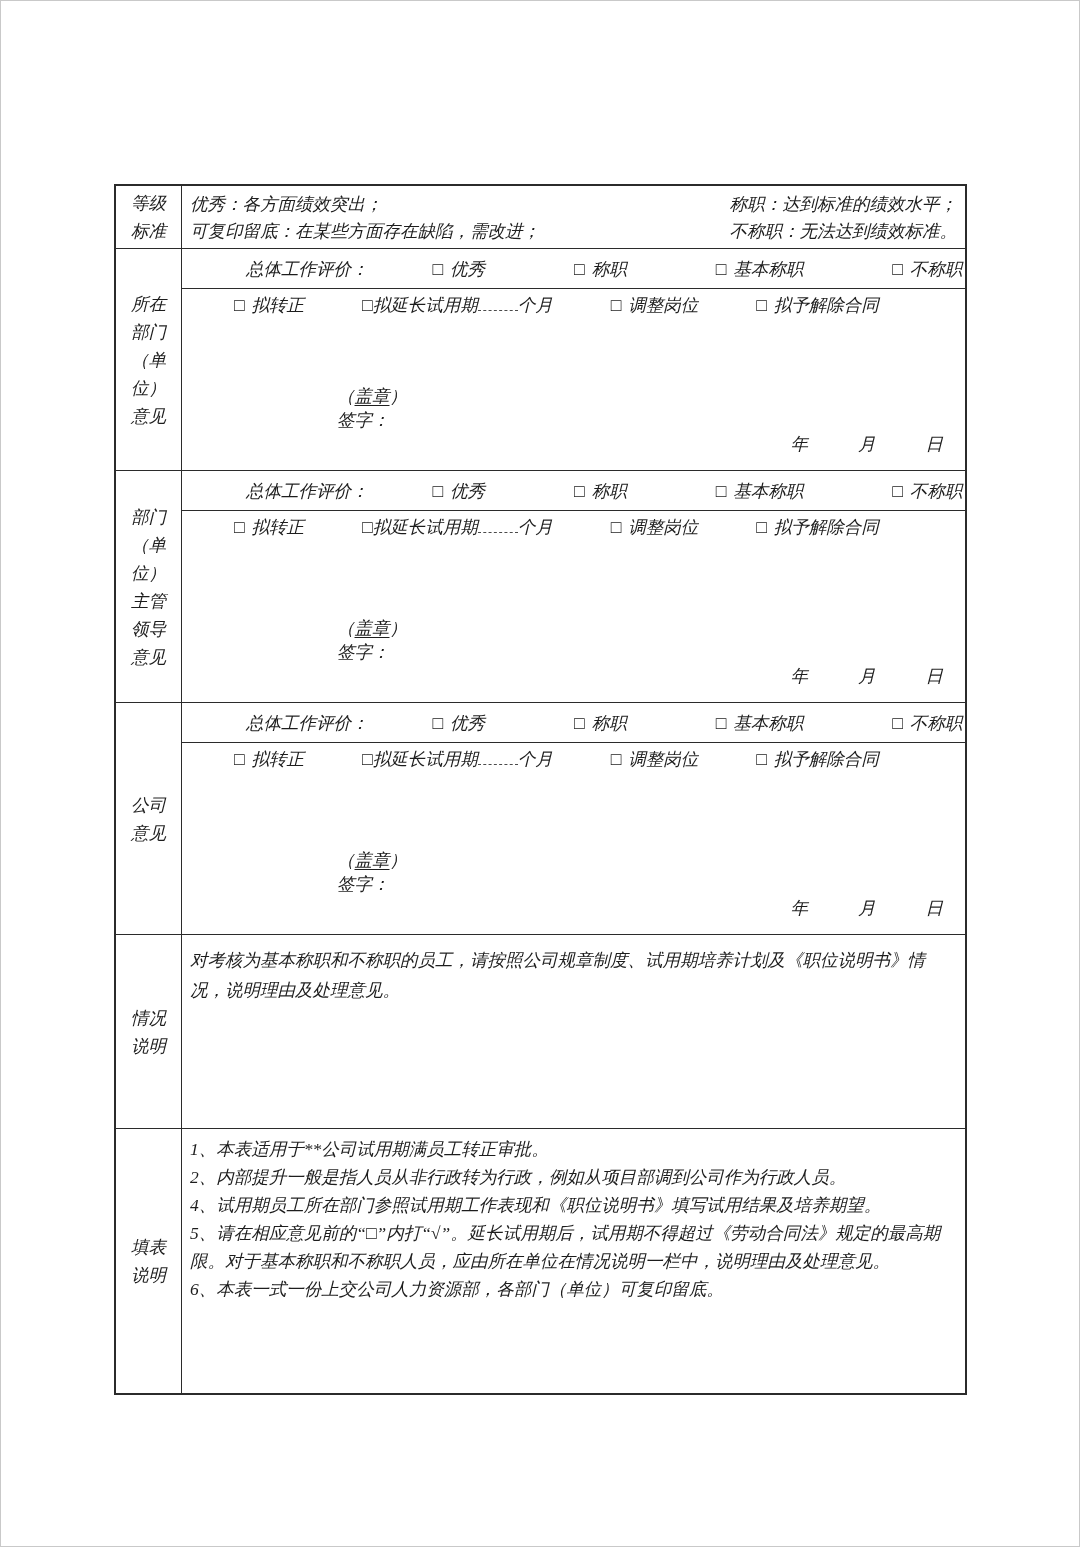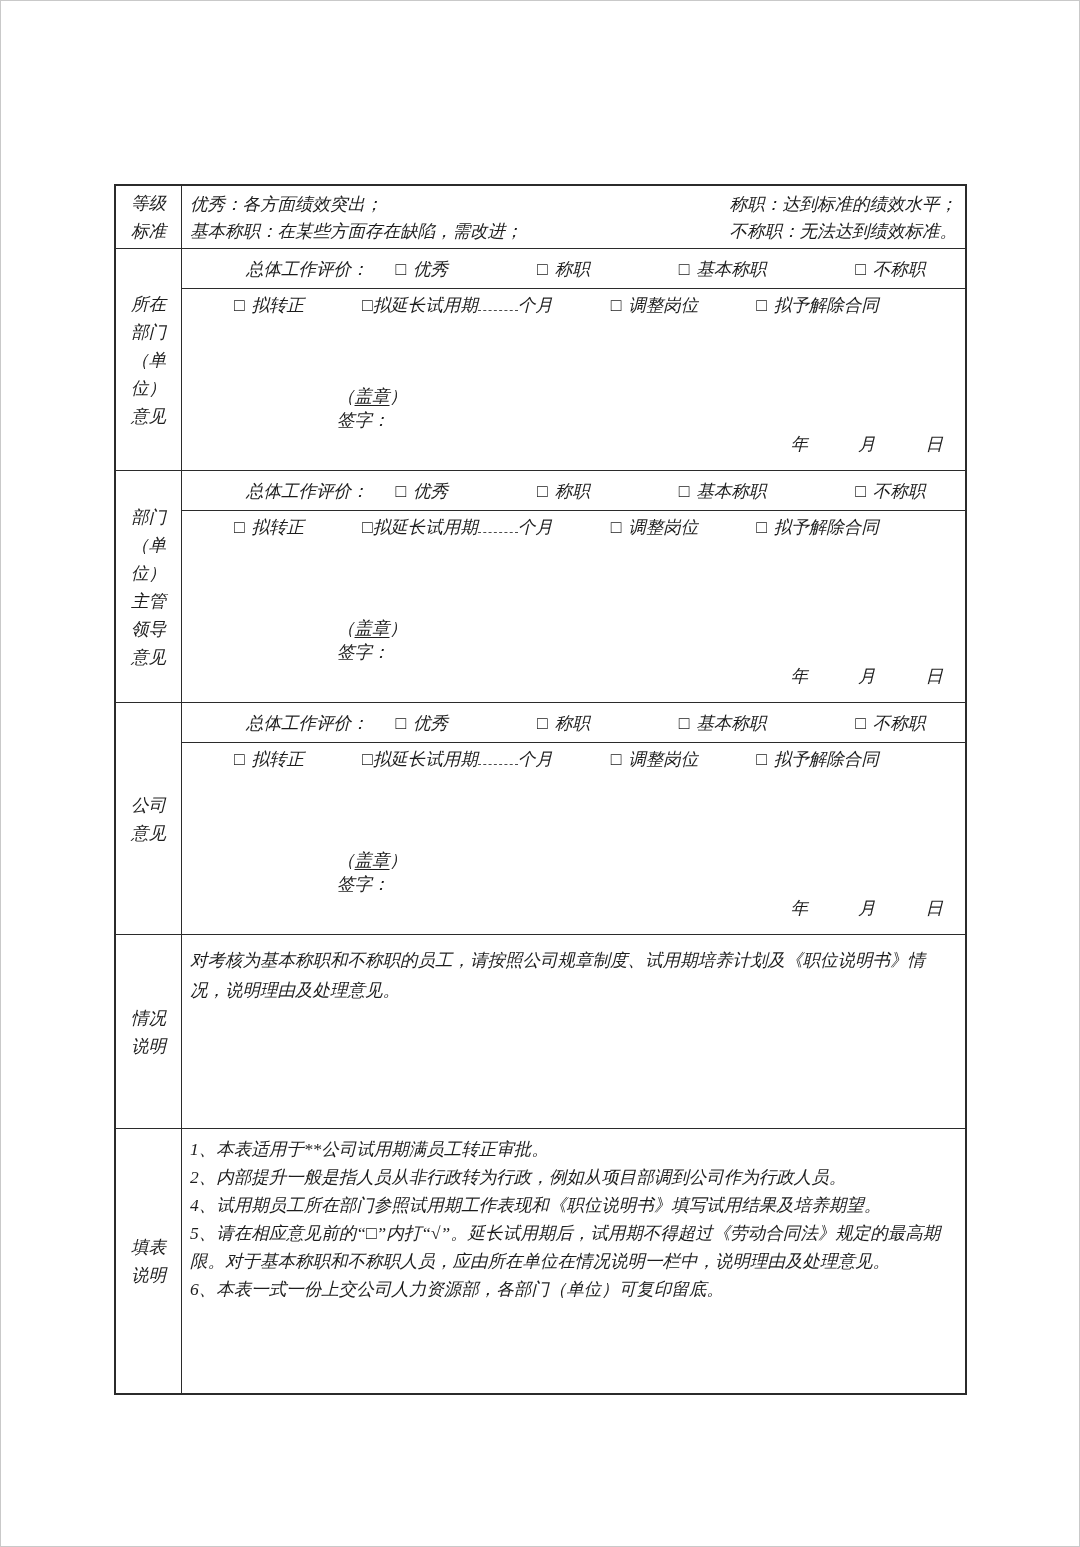--- a/index.html
+++ b/index.html
@@ -42,21 +42,21 @@
   .grade-left { width:413px; flex-shrink:0; }
 
   
   .eval-row {
     height:40px; flex-shrink:0;
     border-bottom:1px solid #2b2b2b;
     display:flex; align-items:center;
   }
   .eval-label { margin-left:64px; }
   .eval-row .opt { margin-left:89px; }
-  .eval-row .opt.first { margin-left:27px; }
+  .eval-row .opt.first { margin-left:64px; }
   .decision-row { margin-top:4px; display:flex; align-items:flex-end; }
   .decision-row .opt { margin-left:58px; white-space:nowrap; }
   .decision-row .opt.dfirst { margin-left:52px; }
   .box { margin-right:7px; }
   .box.nospace { margin-right:0; }
   .blank {
     display:inline-block; width:40px; height:11px;
     border-bottom:1px dashed #4a4a4a; vertical-align:baseline;
   }
   .sign-row {
@@ -83,21 +83,21 @@
     <div class="row h-grade">
       <div class="label-cell">等级
 标准</div>
       <div class="content-cell">
         <div class="grade-content">
           <div class="grade-line">
             <span class="grade-left">优秀：各方面绩效突出；</span>
             <span>称职：达到标准的绩效水平；</span>
           </div>
           <div class="grade-line">
-            <span class="grade-left">基本称职：在某些方面存在缺陷，需改进；</span>
+            <span class="grade-left">可复印留底：在某些方面存在缺陷，需改进；</span>
             <span>不称职：无法达到绩效标准。</span>
           </div>
         </div>
       </div>
     </div>
 
     <div class="row h-dept">
       <div class="label-cell">所在
 部门
 （单

